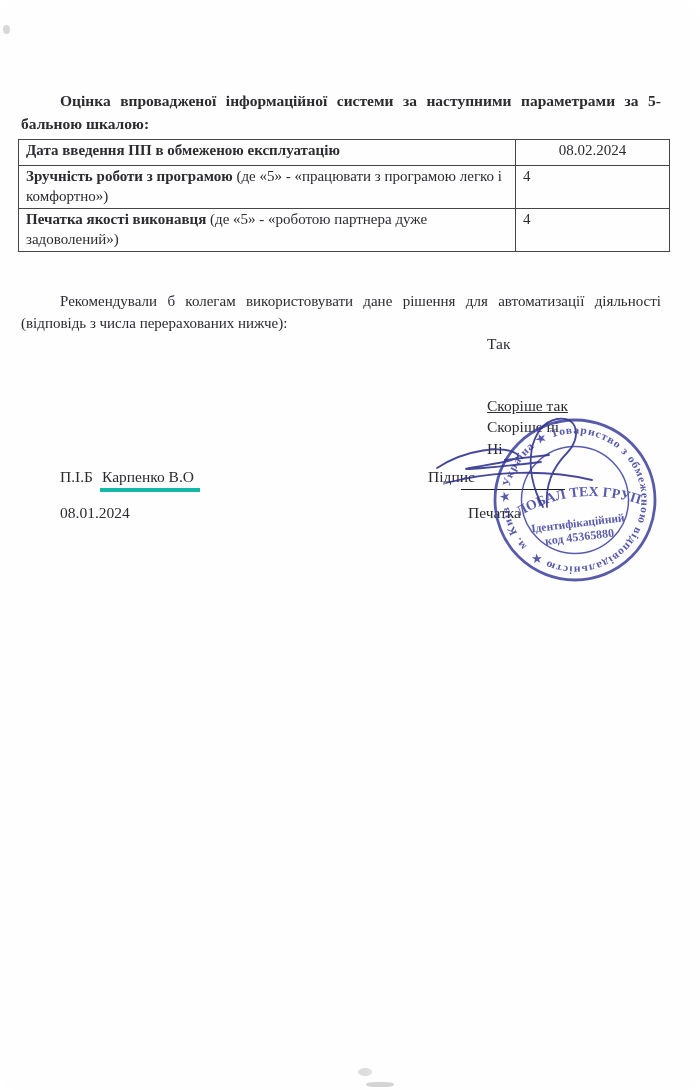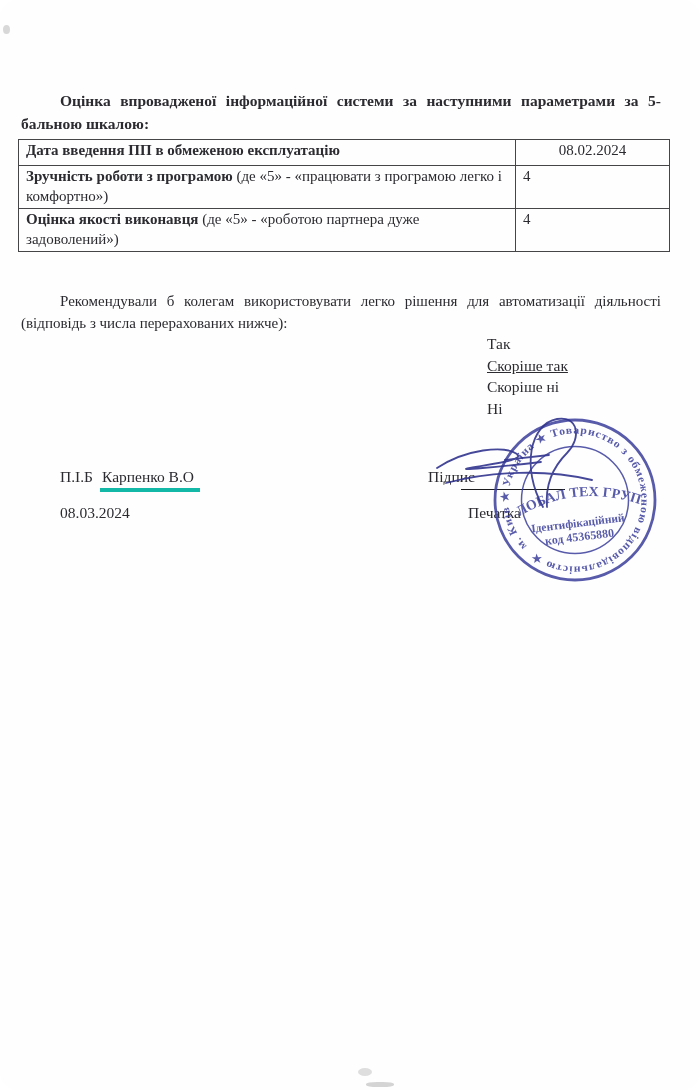--- a/index.html
+++ b/index.html
@@ -38,21 +38,21 @@
   
   .q-l1 {
     position:absolute; left:21px; top:291px; width:640px;
     font-size:15px; line-height:21px;
     text-align:justify; text-align-last:justify; text-indent:39px;
   }
   .q-l2 { position:absolute; left:21px; top:313px; font-size:15px; line-height:21px; }
 
   
   .options { position:absolute; left:487px; top:333px; font-size:15.5px; line-height:21.7px; }
-  .option.selected { text-decoration:underline; }
+  .option.selected { text-decoration:underline;margin-top:40px; }
 
   
   .pib-label   { position:absolute; left:60px;  top:468px; font-size:15.5px; }
   .pib-name    { position:absolute; left:100px; top:468px; font-size:15.5px;
                  border-bottom:4px solid #14b8a6; padding:0 6px 2px 2px; }
   .sig-label   { position:absolute; left:428px; top:468px; font-size:15.5px; }
   .sig-line    { position:absolute; left:461px; top:489px; width:104px; height:1.3px; background:#1c1c1e; }
   .date-value  { position:absolute; left:60px;  top:504px; font-size:15.5px; }
   .seal-label  { position:absolute; left:468px; top:504px; font-size:15.5px; }
 
@@ -77,42 +77,42 @@
       <tbody>
         <tr class="r1">
           <td class="lbl"><span class="bold">Дата введення ПП в обмеженою експлуатацію</span><span></span></td>
           <td class="val center">08.02.2024</td>
         </tr>
         <tr class="r3">
           <td class="lbl"><span class="bold">Зручність роботи з програмою</span><span> (де «5» - «працювати з програмою легко і комфортно»)</span></td>
           <td class="val">4</td>
         </tr>
         <tr class="r4">
-          <td class="lbl"><span class="bold">Оцінка якості виконавця</span><span> (де «5» - «роботою партнера дуже задоволений»)</span></td>
+          <td class="lbl"><span class="bold">Печатка якості виконавця</span><span> (де «5» - «роботою партнера дуже задоволений»)</span></td>
           <td class="val">4</td>
         </tr>
       </tbody>
     </table>
   </div>
 
-  <div class="q-l1">Рекомендували б колегам використовувати легко рішення для автоматизації діяльності</div>
+  <div class="q-l1">Рекомендували б колегам використовувати дане рішення для автоматизації діяльності</div>
   <div class="q-l2">(відповідь з числа перерахованих нижче):</div>
 
   <div class="options">
     <div class="option">Так</div>
     <div class="option selected">Скоріше так</div>
     <div class="option">Скоріше ні</div>
     <div class="option">Ні</div>
   </div>
 
   <div class="pib-label">П.І.Б</div>
   <div class="pib-name">Карпенко В.О</div>
   <div class="sig-label">Підпис</div>
   <div class="sig-line"></div>
-  <div class="date-value">08.03.2024</div>
+  <div class="date-value">08.01.2024</div>
   <div class="seal-label">Печатка</div>
 
   <svg class="overlay-svg" viewBox="0 0 700 1090" xmlns="http://www.w3.org/2000/svg">
 
     <g opacity="0.85">
       <circle cx="575" cy="500" r="80" fill="none" stroke="#3c3f9c" stroke-width="2.8"></circle>
       <circle cx="575" cy="500" r="53.5" fill="none" stroke="#3c3f9c" stroke-width="1.5"></circle>
       <path id="ringPath" d="M 508.5 500 A 66.5 66.5 0 1 1 641.5 500 A 66.5 66.5 0 1 1 508.5 500" transform="rotate(-44 575 500)" fill="none"></path>
       <text font-size="11" font-weight="bold" fill="#3c3f9c" letter-spacing="0.8" font-family="Liberation Serif, serif">
         <textPath href="#ringPath" textLength="408" lengthAdjust="spacingAndGlyphs">м. Київ ★ Україна ★ Товариство з обмеженою відповідальністю ★</textPath>

